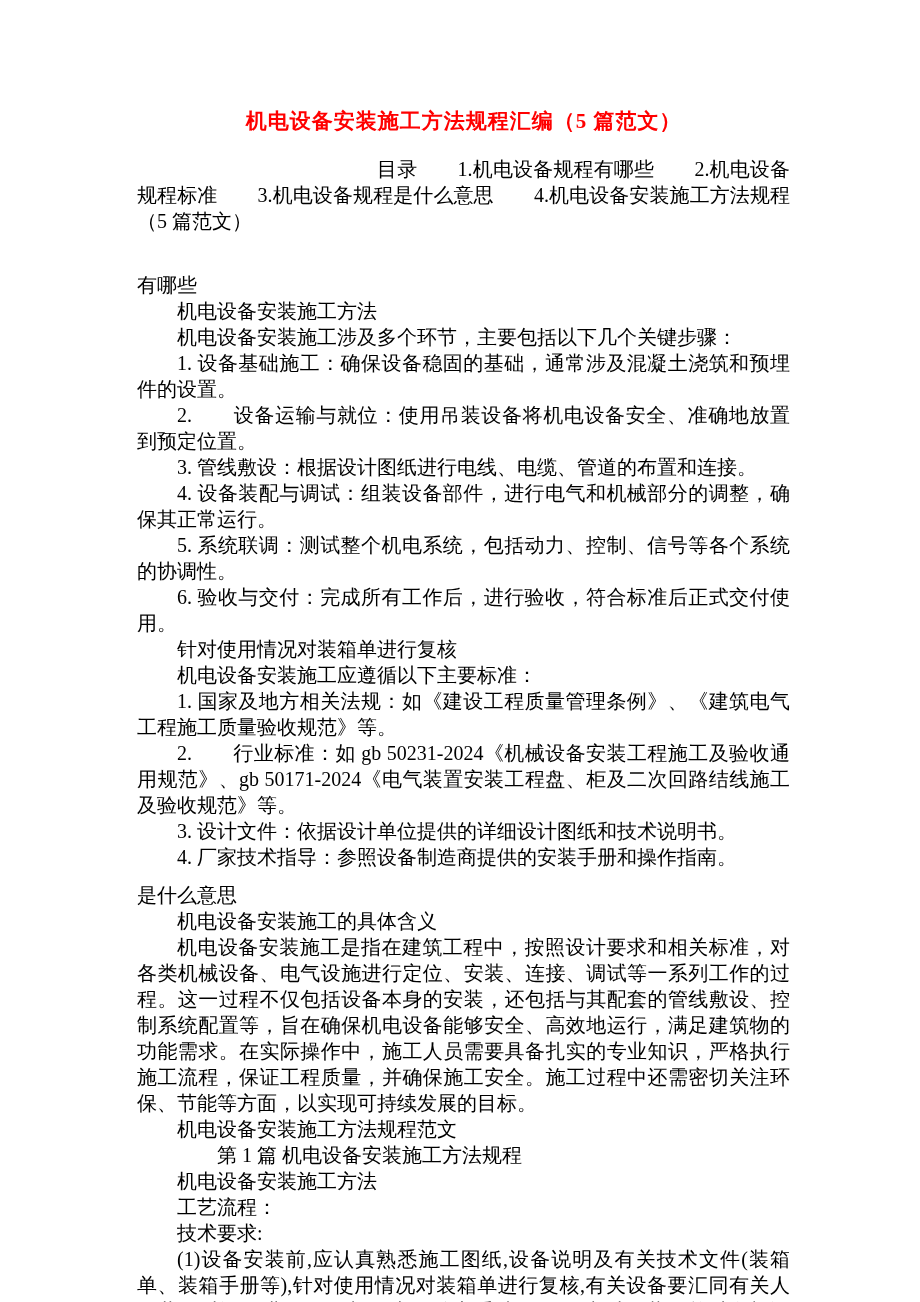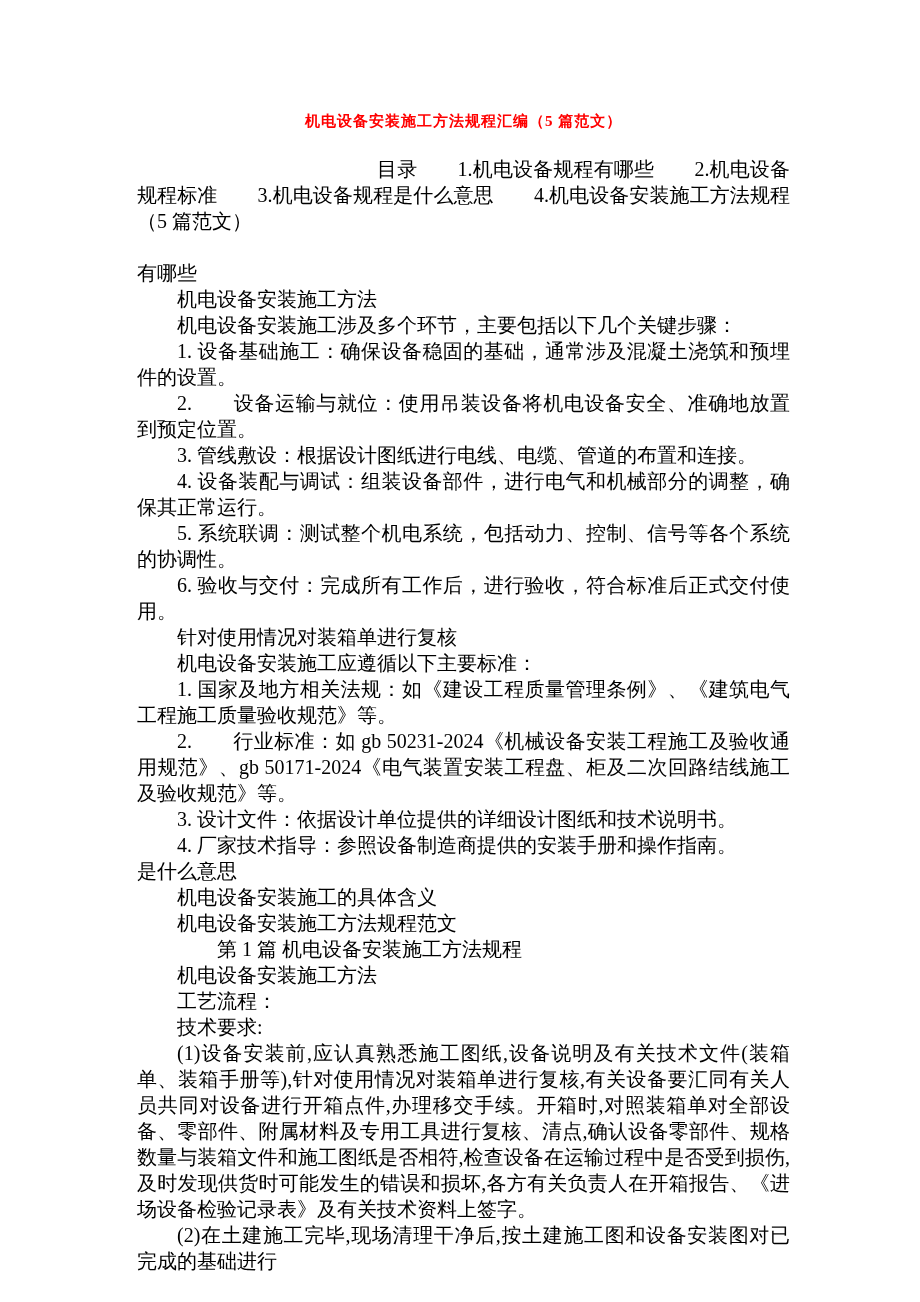--- a/index.html
+++ b/index.html
@@ -16,39 +16,39 @@
   }
   .page {
     width: 920px;
     height: 1302px;
     box-sizing: border-box;
     padding: 105px 130px 0 137px;
     background: #ffffff;
   }
   .doc-title {
     margin: 0 0 18px 0;
-    font-size: 15px;
+    font-size: 21px;
     line-height: 33px;
     font-weight: bold;
     text-align: center;
     color: #ff0000;
     letter-spacing: 1px;
   }
   .para {
     margin: 0;
     font-size: 20px;
     line-height: 26px;
     text-align: justify;
     word-break: break-all;
     white-space: pre-wrap;
   }
   .para.toc    { text-indent: 12em; }
   .para.indent { text-indent: 2em; }
   .para.indent4{ text-indent: 4em; }
-  .para.flush  { text-indent: 0; }
+  .para.flush  { text-indent: 0; margin-top: 12px; }
   .para.blank  { height: 26px; }
 </style>
 </head>
 <body>
 
 <div class="page">
   <h1 class="doc-title">机电设备安装施工方法规程汇编（5 篇范文）</h1>
   <div id="paragraphs">
       <p class="para toc">目录　　1.机电设备规程有哪些　　2.机电设备规程标准　　3.机电设备规程是什么意思　　4.机电设备安装施工方法规程（5 篇范文）</p>
       <p class="para blank"></p>
@@ -62,20 +62,21 @@
       <p class="para indent">5. 系统联调：测试整个机电系统，包括动力、控制、信号等各个系统的协调性。</p>
       <p class="para indent">6. 验收与交付：完成所有工作后，进行验收，符合标准后正式交付使用。</p>
       <p class="para indent">针对使用情况对装箱单进行复核</p>
       <p class="para indent">机电设备安装施工应遵循以下主要标准：</p>
       <p class="para indent">1. 国家及地方相关法规：如《建设工程质量管理条例》、《建筑电气工程施工质量验收规范》等。</p>
       <p class="para indent">2.　　行业标准：如 gb 50231-2024《机械设备安装工程施工及验收通用规范》、gb 50171-2024《电气装置安装工程盘、柜及二次回路结线施工及验收规范》等。</p>
       <p class="para indent">3. 设计文件：依据设计单位提供的详细设计图纸和技术说明书。</p>
       <p class="para indent">4. 厂家技术指导：参照设备制造商提供的安装手册和操作指南。</p>
       <p class="para flush">是什么意思</p>
       <p class="para indent">机电设备安装施工的具体含义</p>
+      <p class="para indent">机电设备安装施工是指在建筑工程中，按照设计要求和相关标准，对各类机械设备、电气设施进行定位、安装、连接、调试等一系列工作的过程。这一过程不仅包括设备本身的安装，还包括与其配套的管线敷设、控制系统配置等，旨在确保机电设备能够安全、高效地运行，满足建筑物的功能需求。在实际操作中，施工人员需要具备扎实的专业知识，严格执行施工流程，保证工程质量，并确保施工安全。施工过程中还需密切关注环保、节能等方面，以实现可持续发展的目标。</p>
       <p class="para indent">机电设备安装施工方法规程范文</p>
       <p class="para indent4">第 1 篇 机电设备安装施工方法规程</p>
       <p class="para indent">机电设备安装施工方法</p>
       <p class="para indent">工艺流程：</p>
       <p class="para indent">技术要求:</p>
       <p class="para indent">(1)设备安装前,应认真熟悉施工图纸,设备说明及有关技术文件(装箱单、装箱手册等),针对使用情况对装箱单进行复核,有关设备要汇同有关人员共同对设备进行开箱点件,办理移交手续。开箱时,对照装箱单对全部设备、零部件、附属材料及专用工具进行复核、清点,确认设备零部件、规格数量与装箱文件和施工图纸是否相符,检查设备在运输过程中是否受到损伤,及时发现供货时可能发生的错误和损坏,各方有关负责人在开箱报告、《进场设备检验记录表》及有关技术资料上签字。</p>
       <p class="para indent">(2)在土建施工完毕,现场清理干净后,按土建施工图和设备安装图对已完成的基础进行</p>
     </div>
 </div>
 

